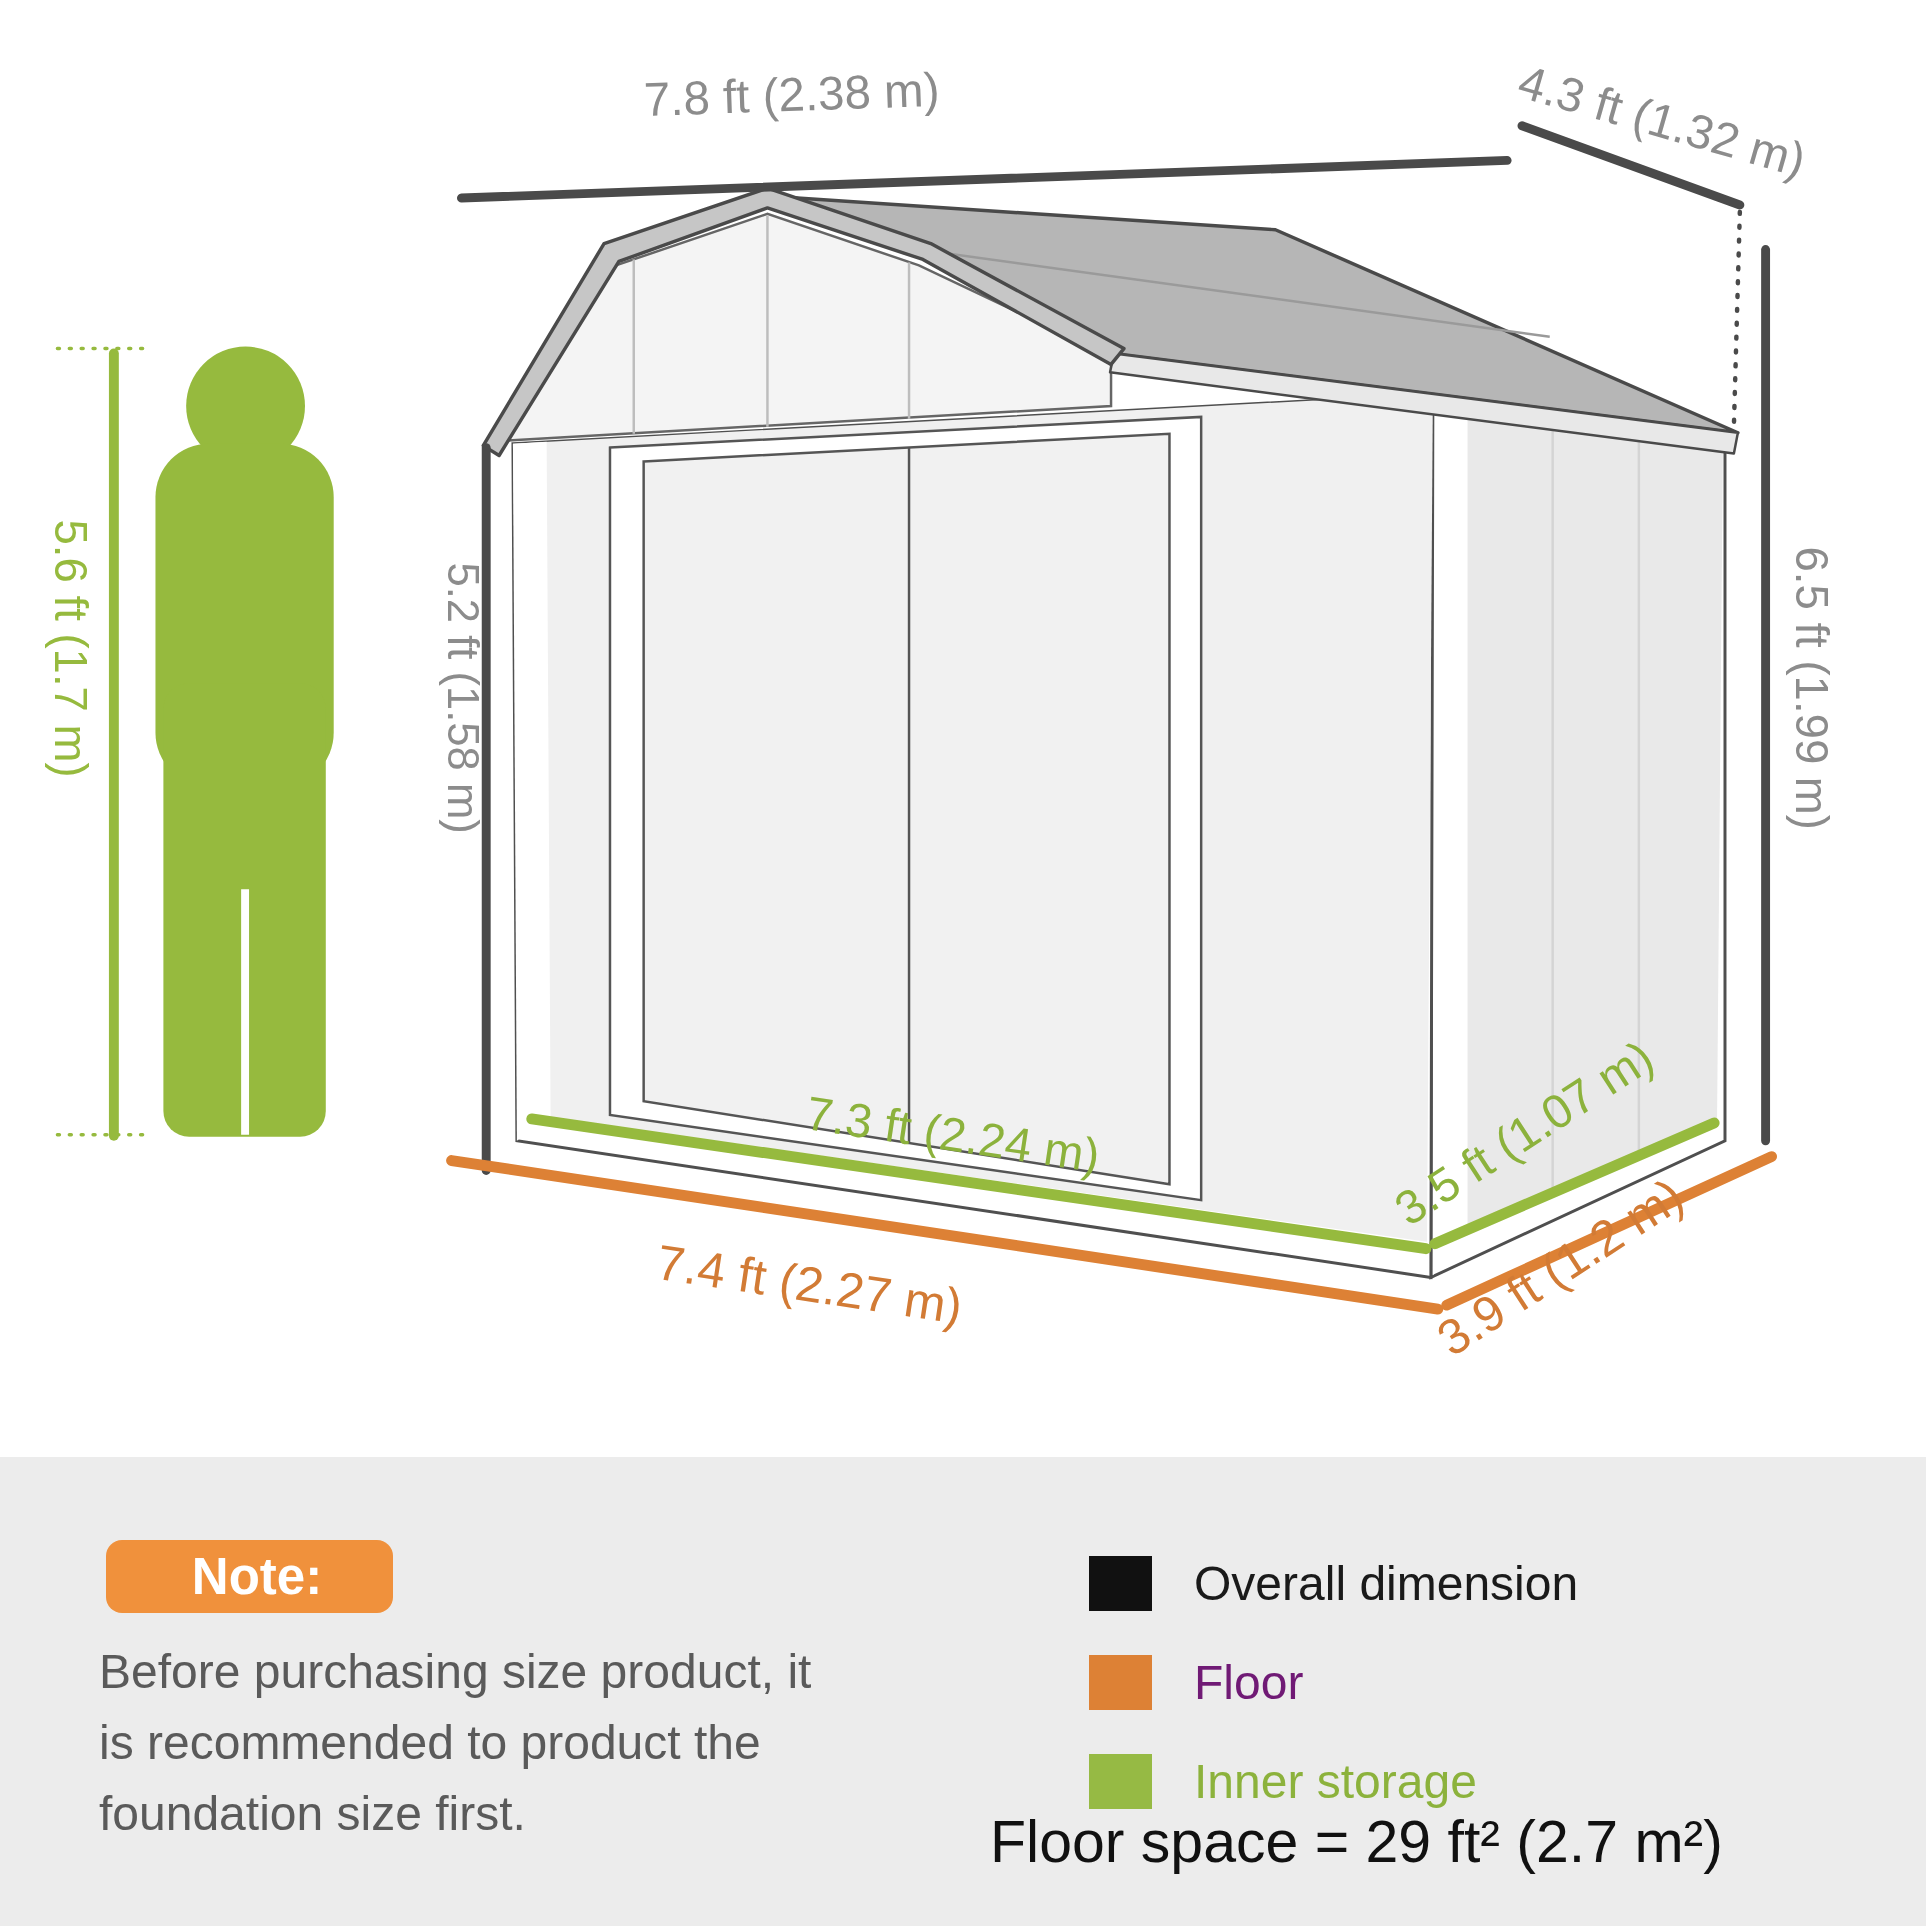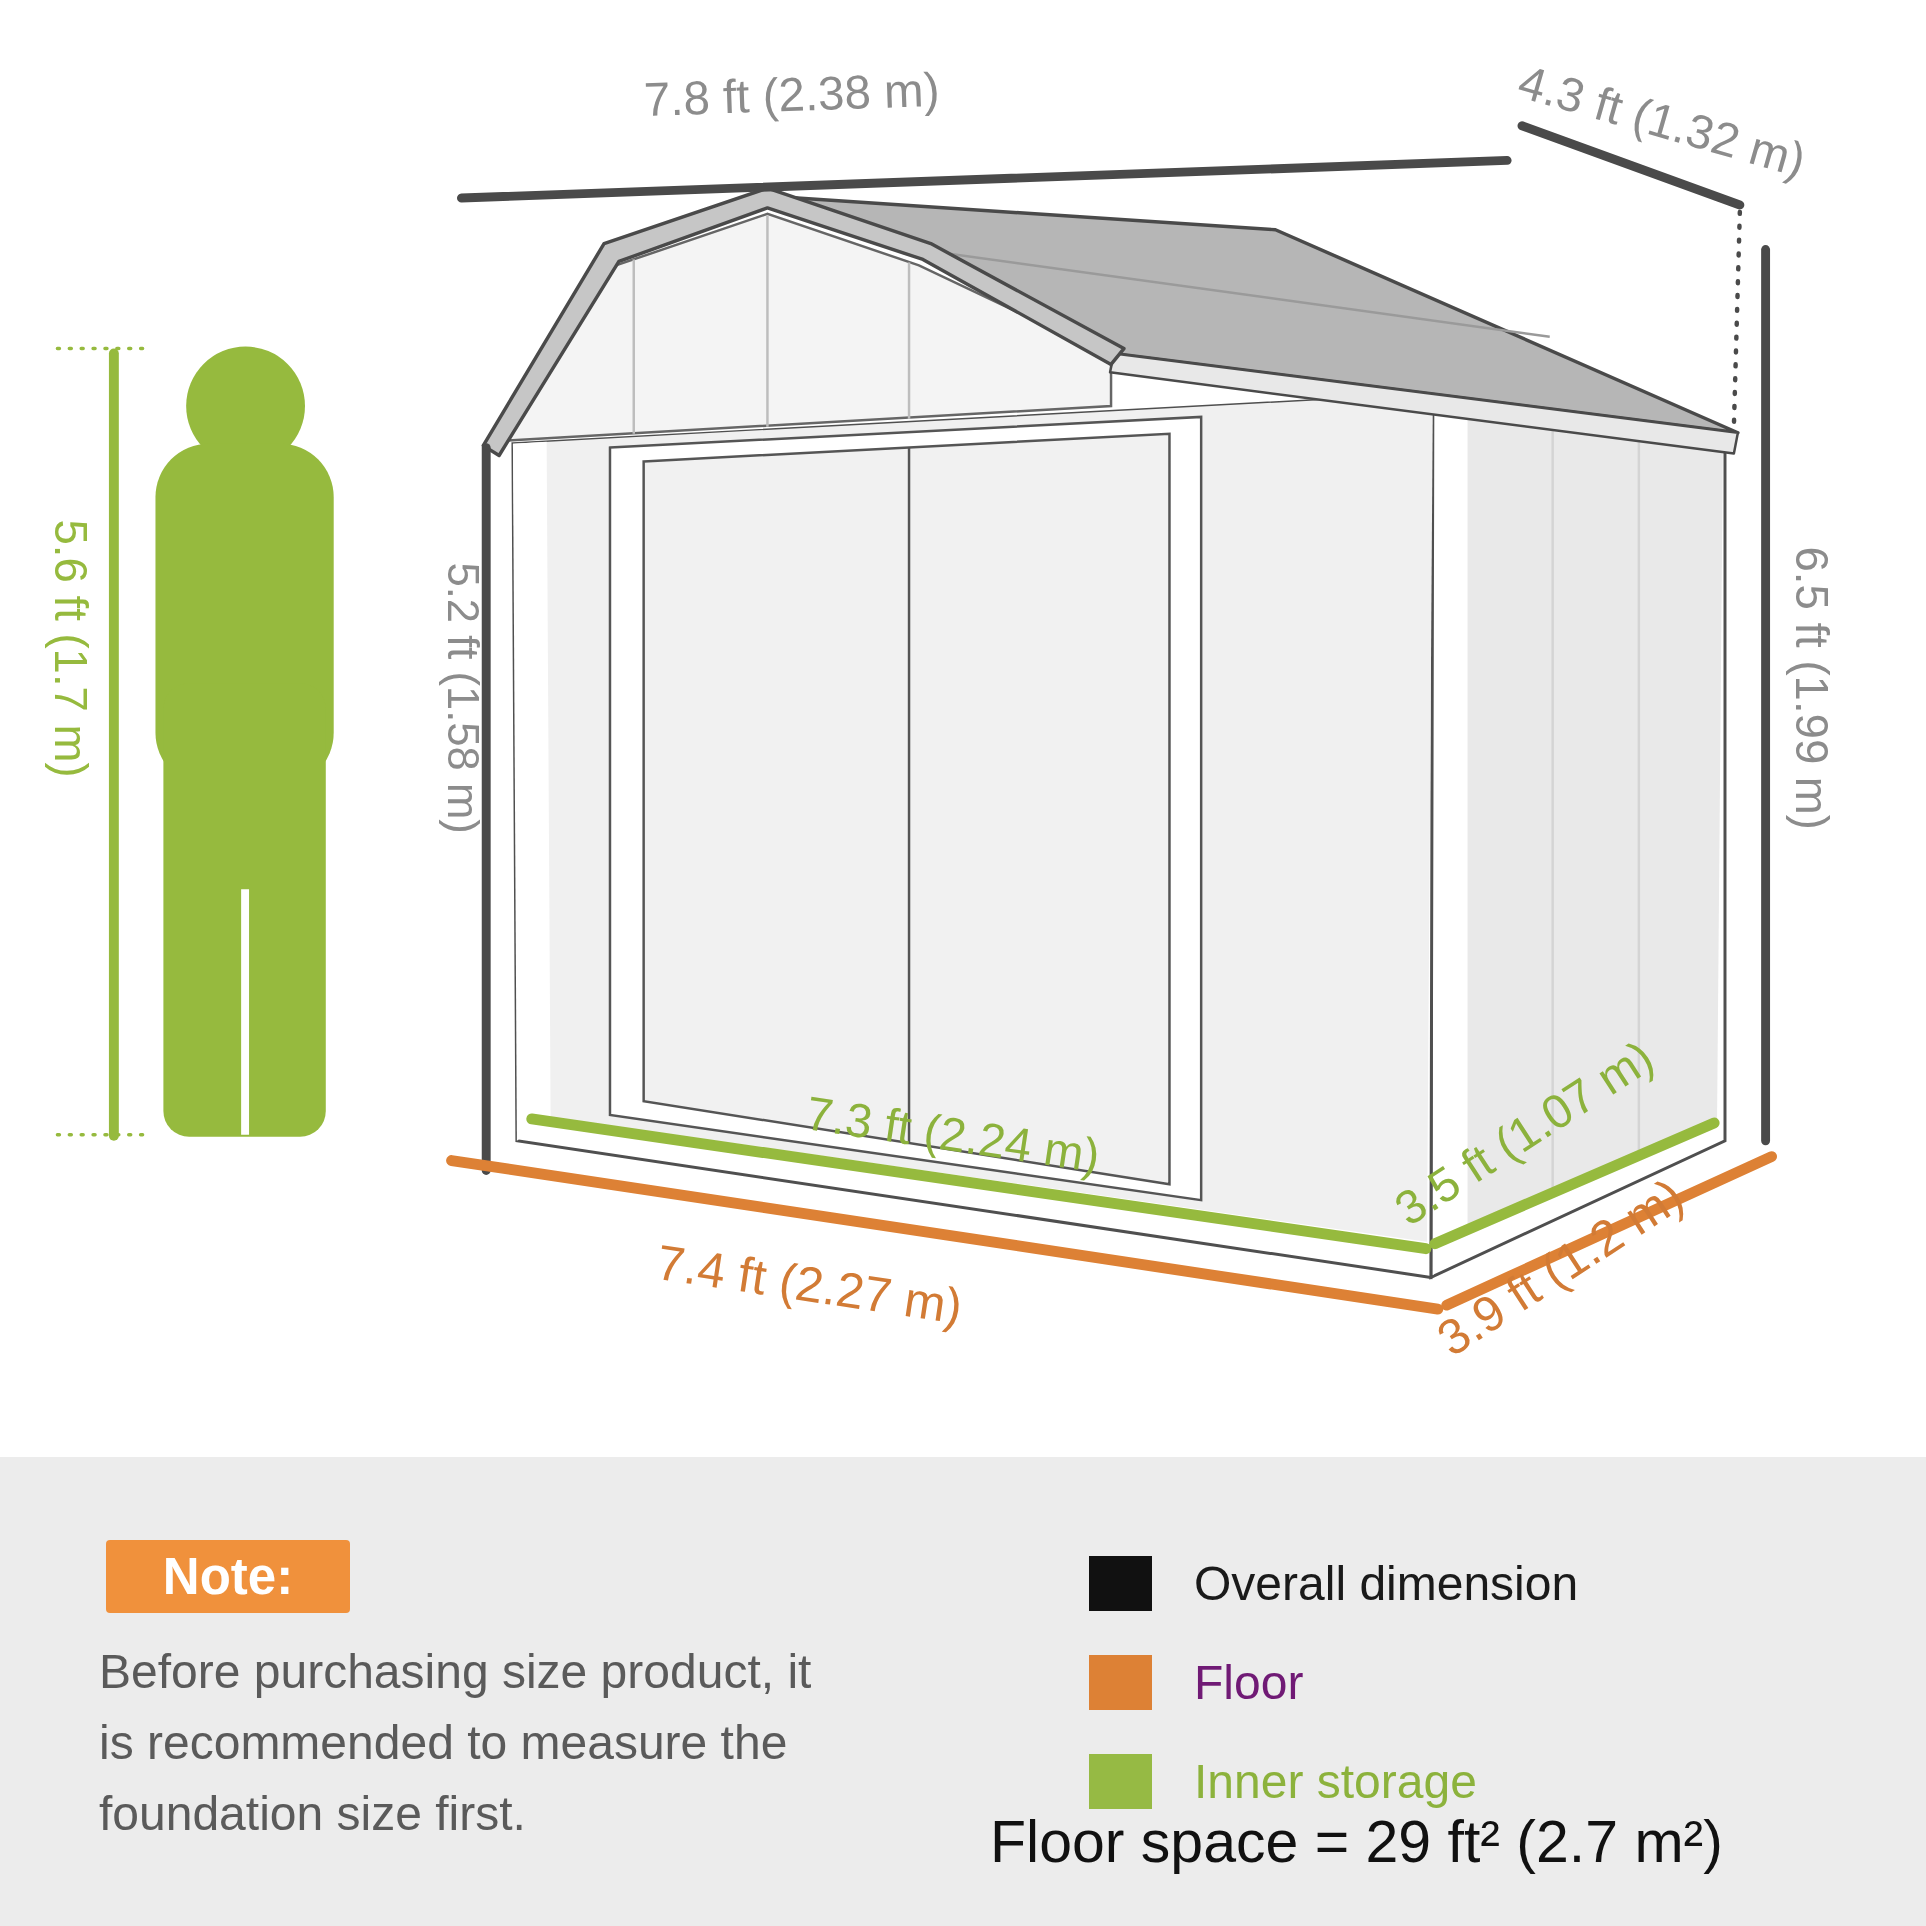--- a/index.html
+++ b/index.html
@@ -4,23 +4,23 @@
 <style>
   html,body{margin:0;padding:0;background:#ffffff;}
   #stage{
     position:relative;width:1927px;height:1927px;overflow:hidden;
     font-family:"Liberation Sans", sans-serif;background:#ffffff;
   }
   #shed-svg{position:absolute;left:0;top:0;}
   
   .bottom-strip{position:absolute;left:0;top:1457px;width:1927px;height:469px;background:#ececec;}
   .note-box{
-    position:absolute;left:106px;top:1540px;width:244px;height:73px;background:#f0913c;
-    border-radius:4px;display:flex;align-items:center;justify-content:center;
-    color:#ffffff;font-size:51px;font-weight:bold;
+    position:absolute;left:106px;top:1540px;width:272px;height:73px;background:#f0913c;
+    border-radius:16px;display:flex;align-items:center;justify-content:center;
+    color:#ffffff;font-size:51px;font-weight:bold;padding-left:15px;
   }
   .note-body{
     position:absolute;left:99px;top:1636px;width:871px;
     color:#5a5a5a;font-size:48px;line-height:71px;
   }
   .legend{position:absolute;left:1089px;top:1505px;margin-top:48px;}
   .legend-row{display:flex;align-items:center;height:61px;margin-bottom:38px;}
   .swatch{width:63px;height:55px;margin-right:42px;flex:0 0 auto;}
   .sw-overall{background:#111111;}
   .sw-floor{background:#dd8135;}
@@ -116,21 +116,21 @@
   </svg>
 
   <div class="bottom-strip"></div>
 
   <div class="note-box">
     <span>Note:</span>
   </div>
 
   <div class="note-body">
     <div>Before purchasing size product, it</div>
-    <div>is recommended to measure the</div>
+    <div>is recommended to product the</div>
     <div>foundation size first.</div>
   </div>
 
   <div class="legend">
     <div class="legend-row">
       <div class="swatch sw-overall"></div>
       <div class="legend-label lbl-overall">Overall dimension</div>
     </div>
     <div class="legend-row">
       <div class="swatch sw-floor"></div>

